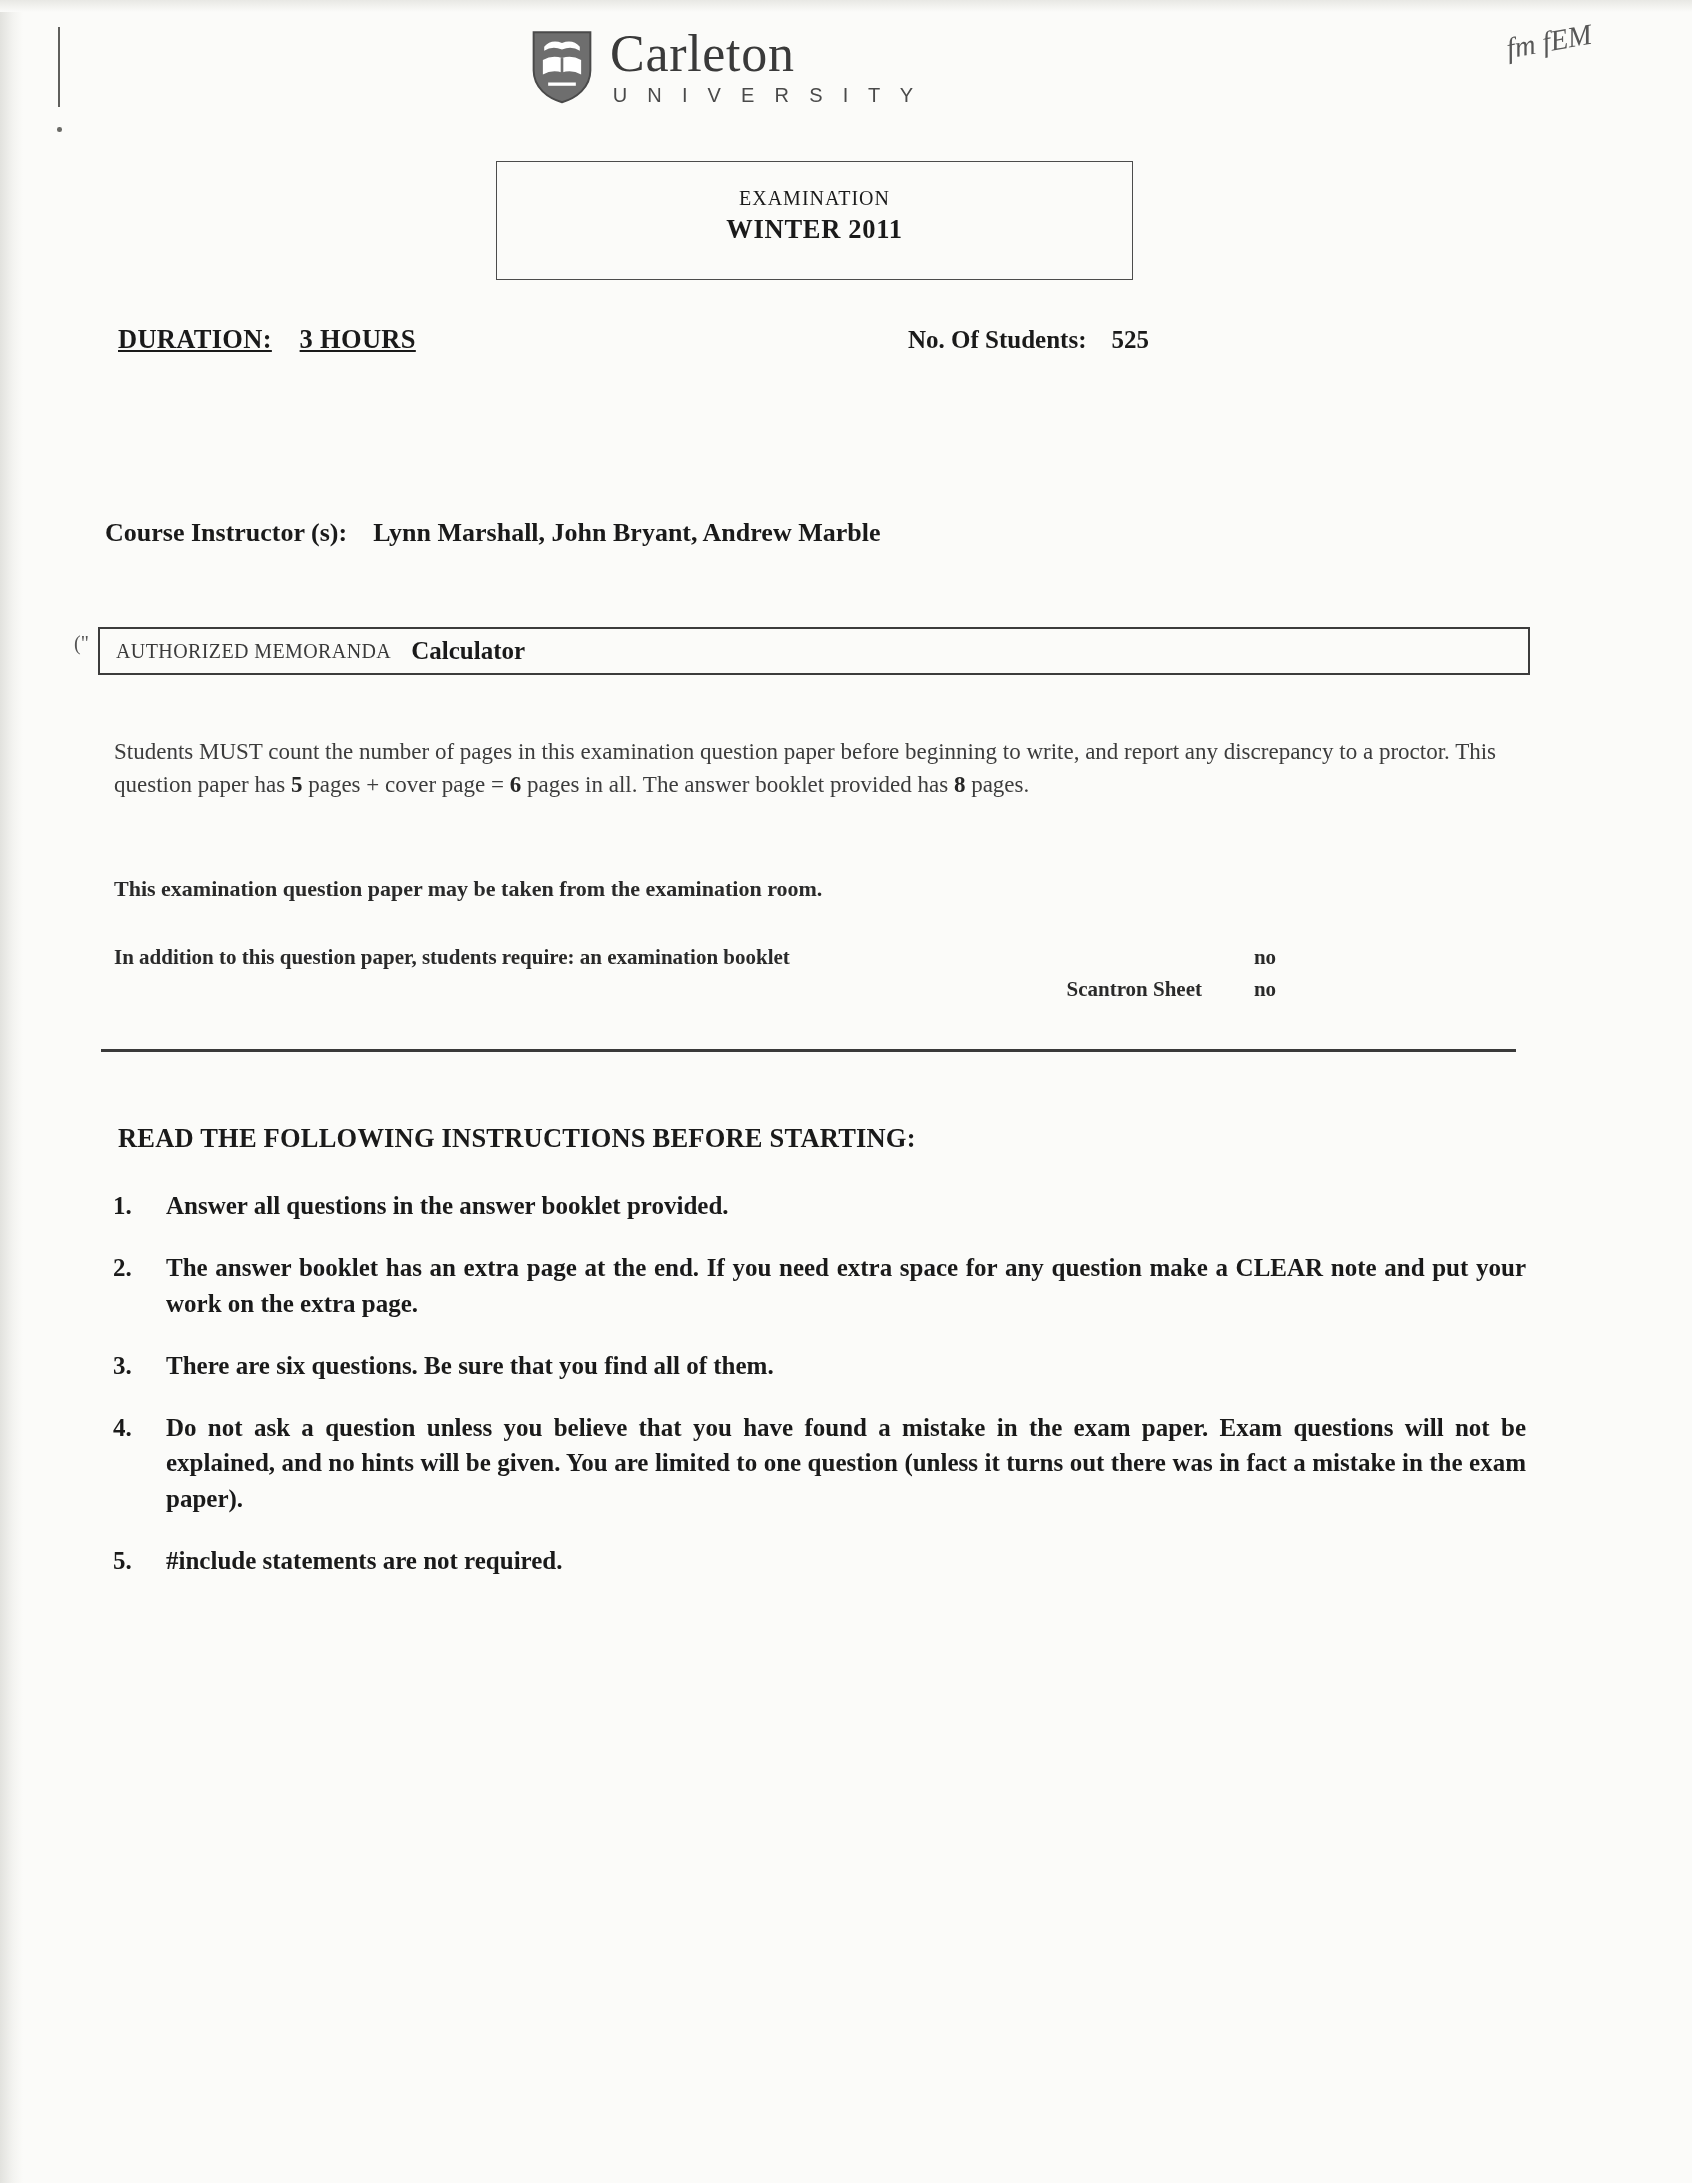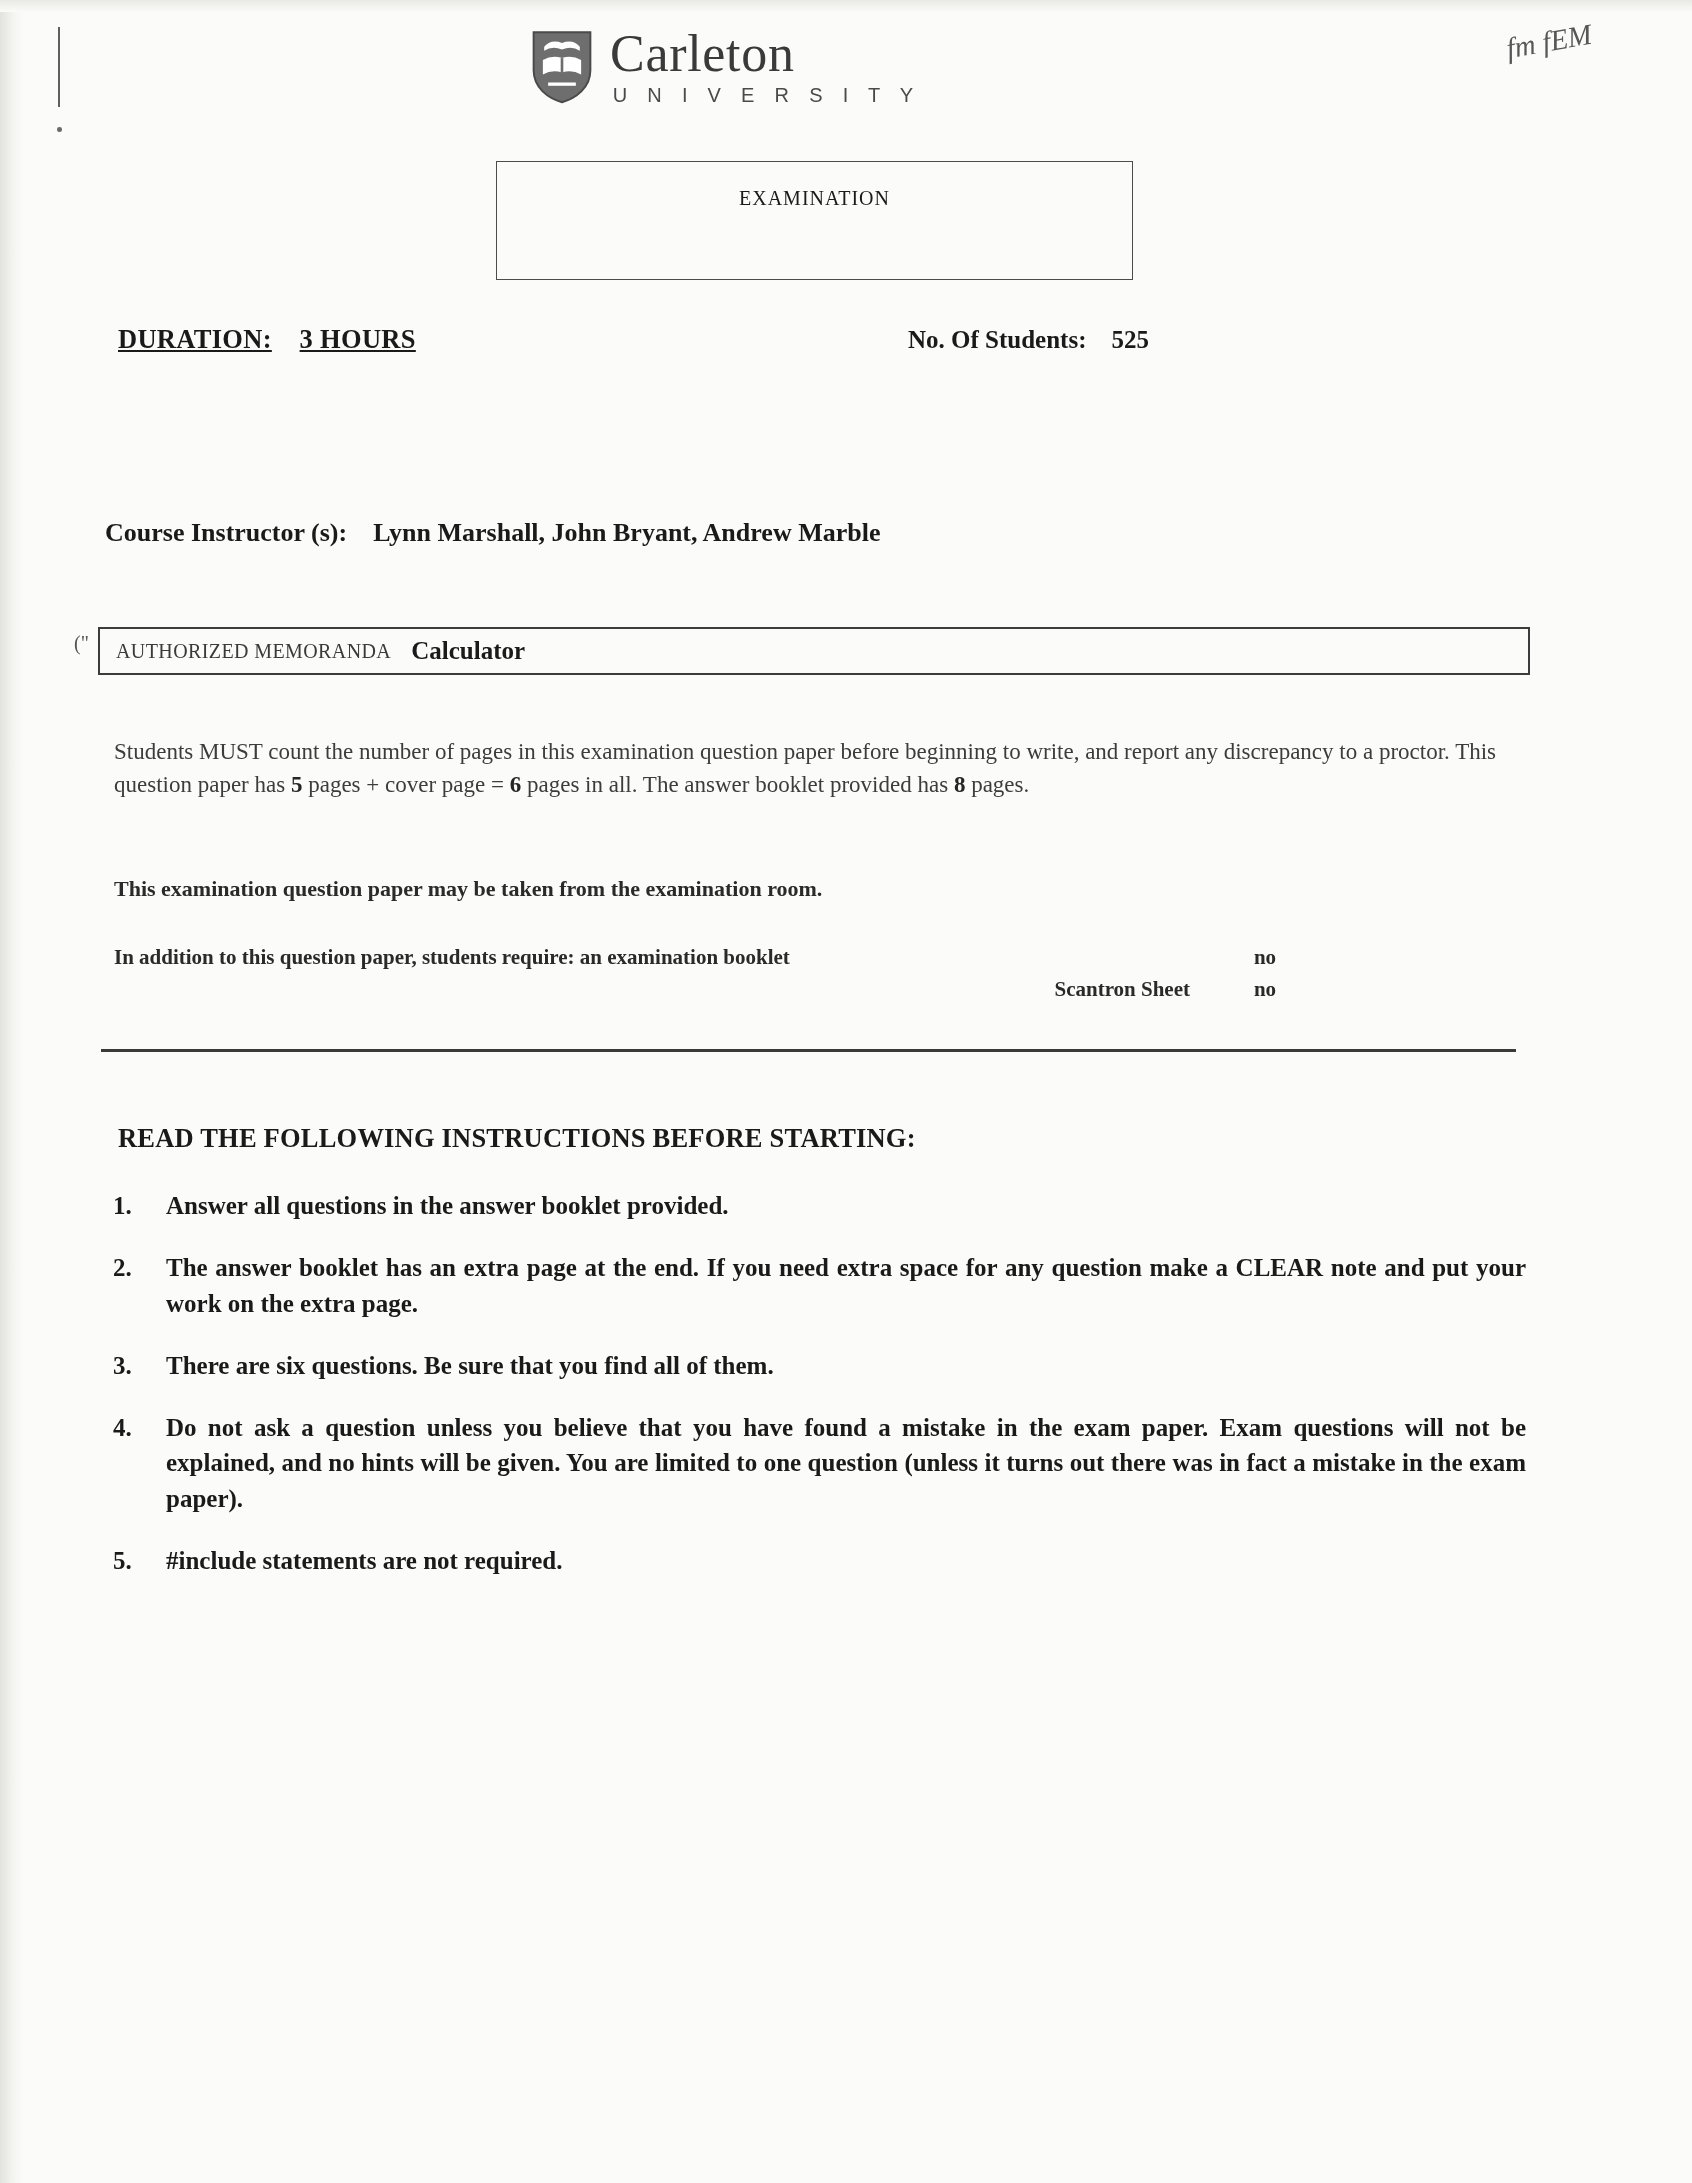--- a/index.html
+++ b/index.html
@@ -228,21 +228,20 @@
     top: 942px;
     width: 1214px;
     font-size: 21px;
     font-weight: bold;
     color: #2a2a2a;
     line-height: 1.5;
   }
   .addition-row {
     display: flex;
     justify-content: space-between;
-    gap: 12px;
   }
   .addition-row .lbl { flex: 1; }
   .addition-row .val {
     width: 126px;
     text-align: center;
   }
   .addition-row.second .lbl { text-align: right; padding-right: 0; }
 
   .hr-thick {
     position: absolute;
@@ -325,20 +324,21 @@
         <div class="name">Carleton</div>
         <div class="sub">U N I V E R S I T Y</div>
       </div>
     </div>
 
     <div class="handwriting">fm
 fEM</div>
 
     <div class="titlebox">
       <div class="l2">EXAMINATION</div>
+      <div class="l3">WINTER 2011</div>
     </div>
 
     <div class="duration">
       <span class="u">DURATION:</span>
       <span>&nbsp;&nbsp;</span>
       <span class="u">3 HOURS</span>
     </div>
 
     <div class="students">
       <span>No. Of Students:</span>

